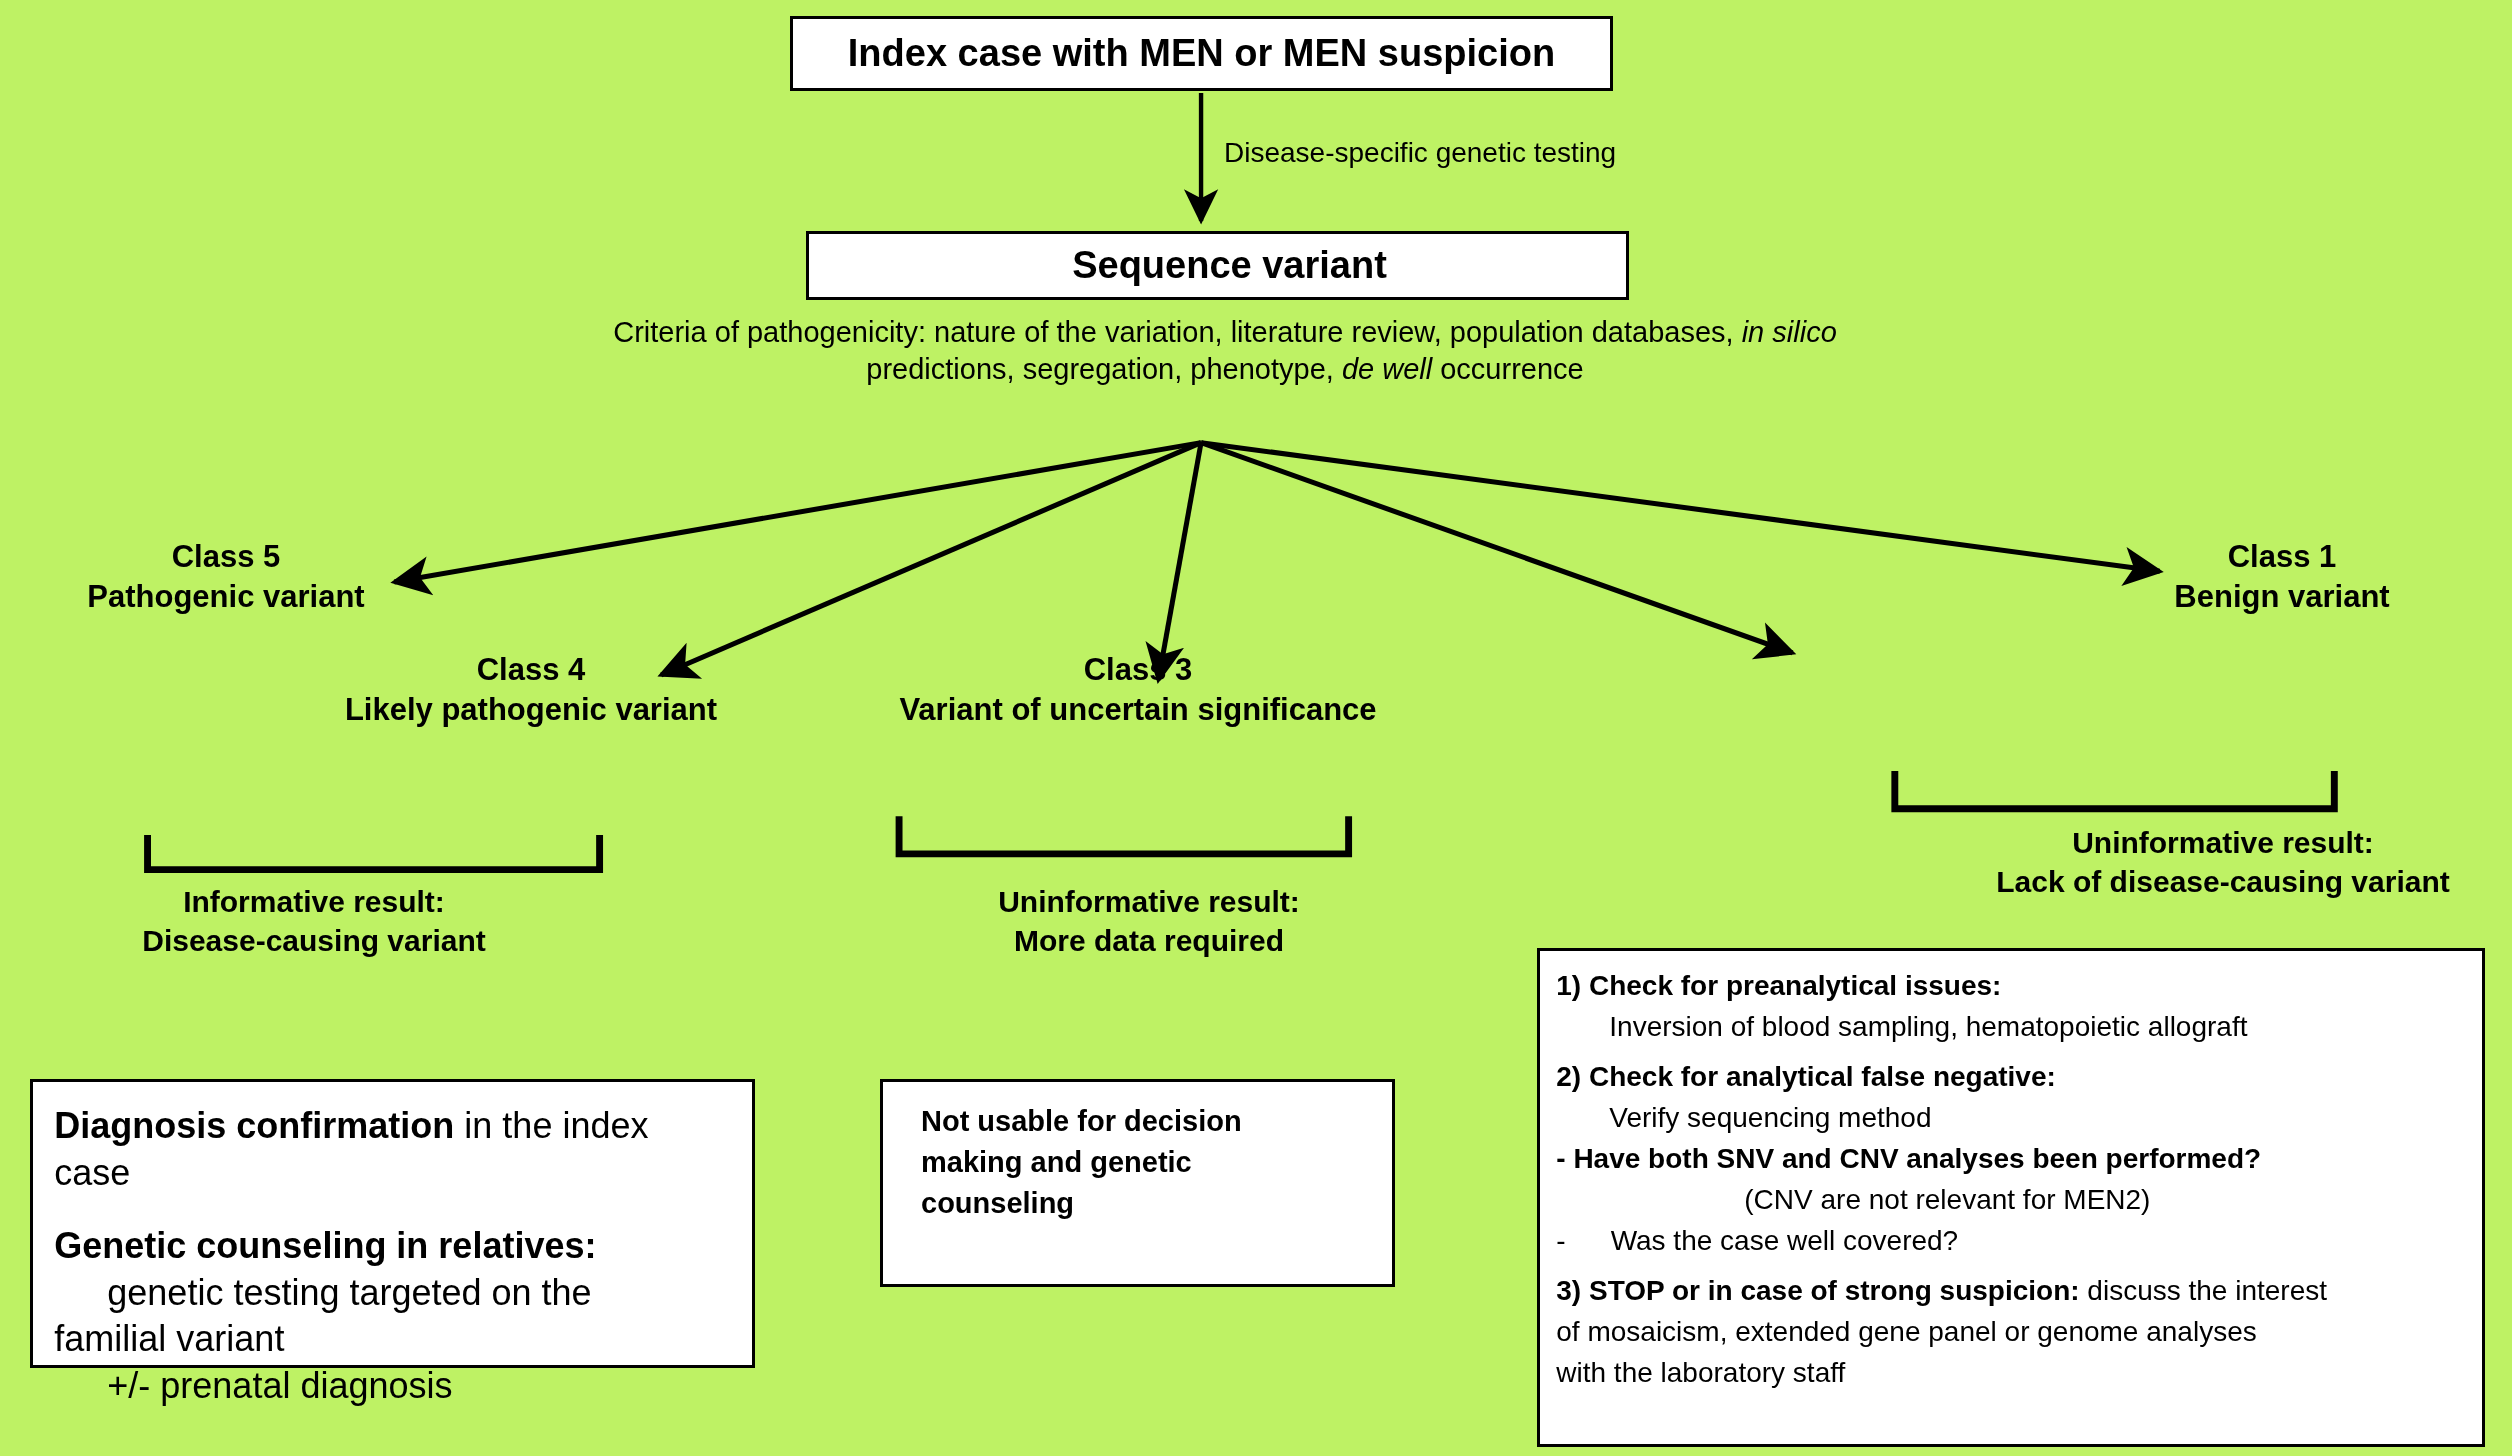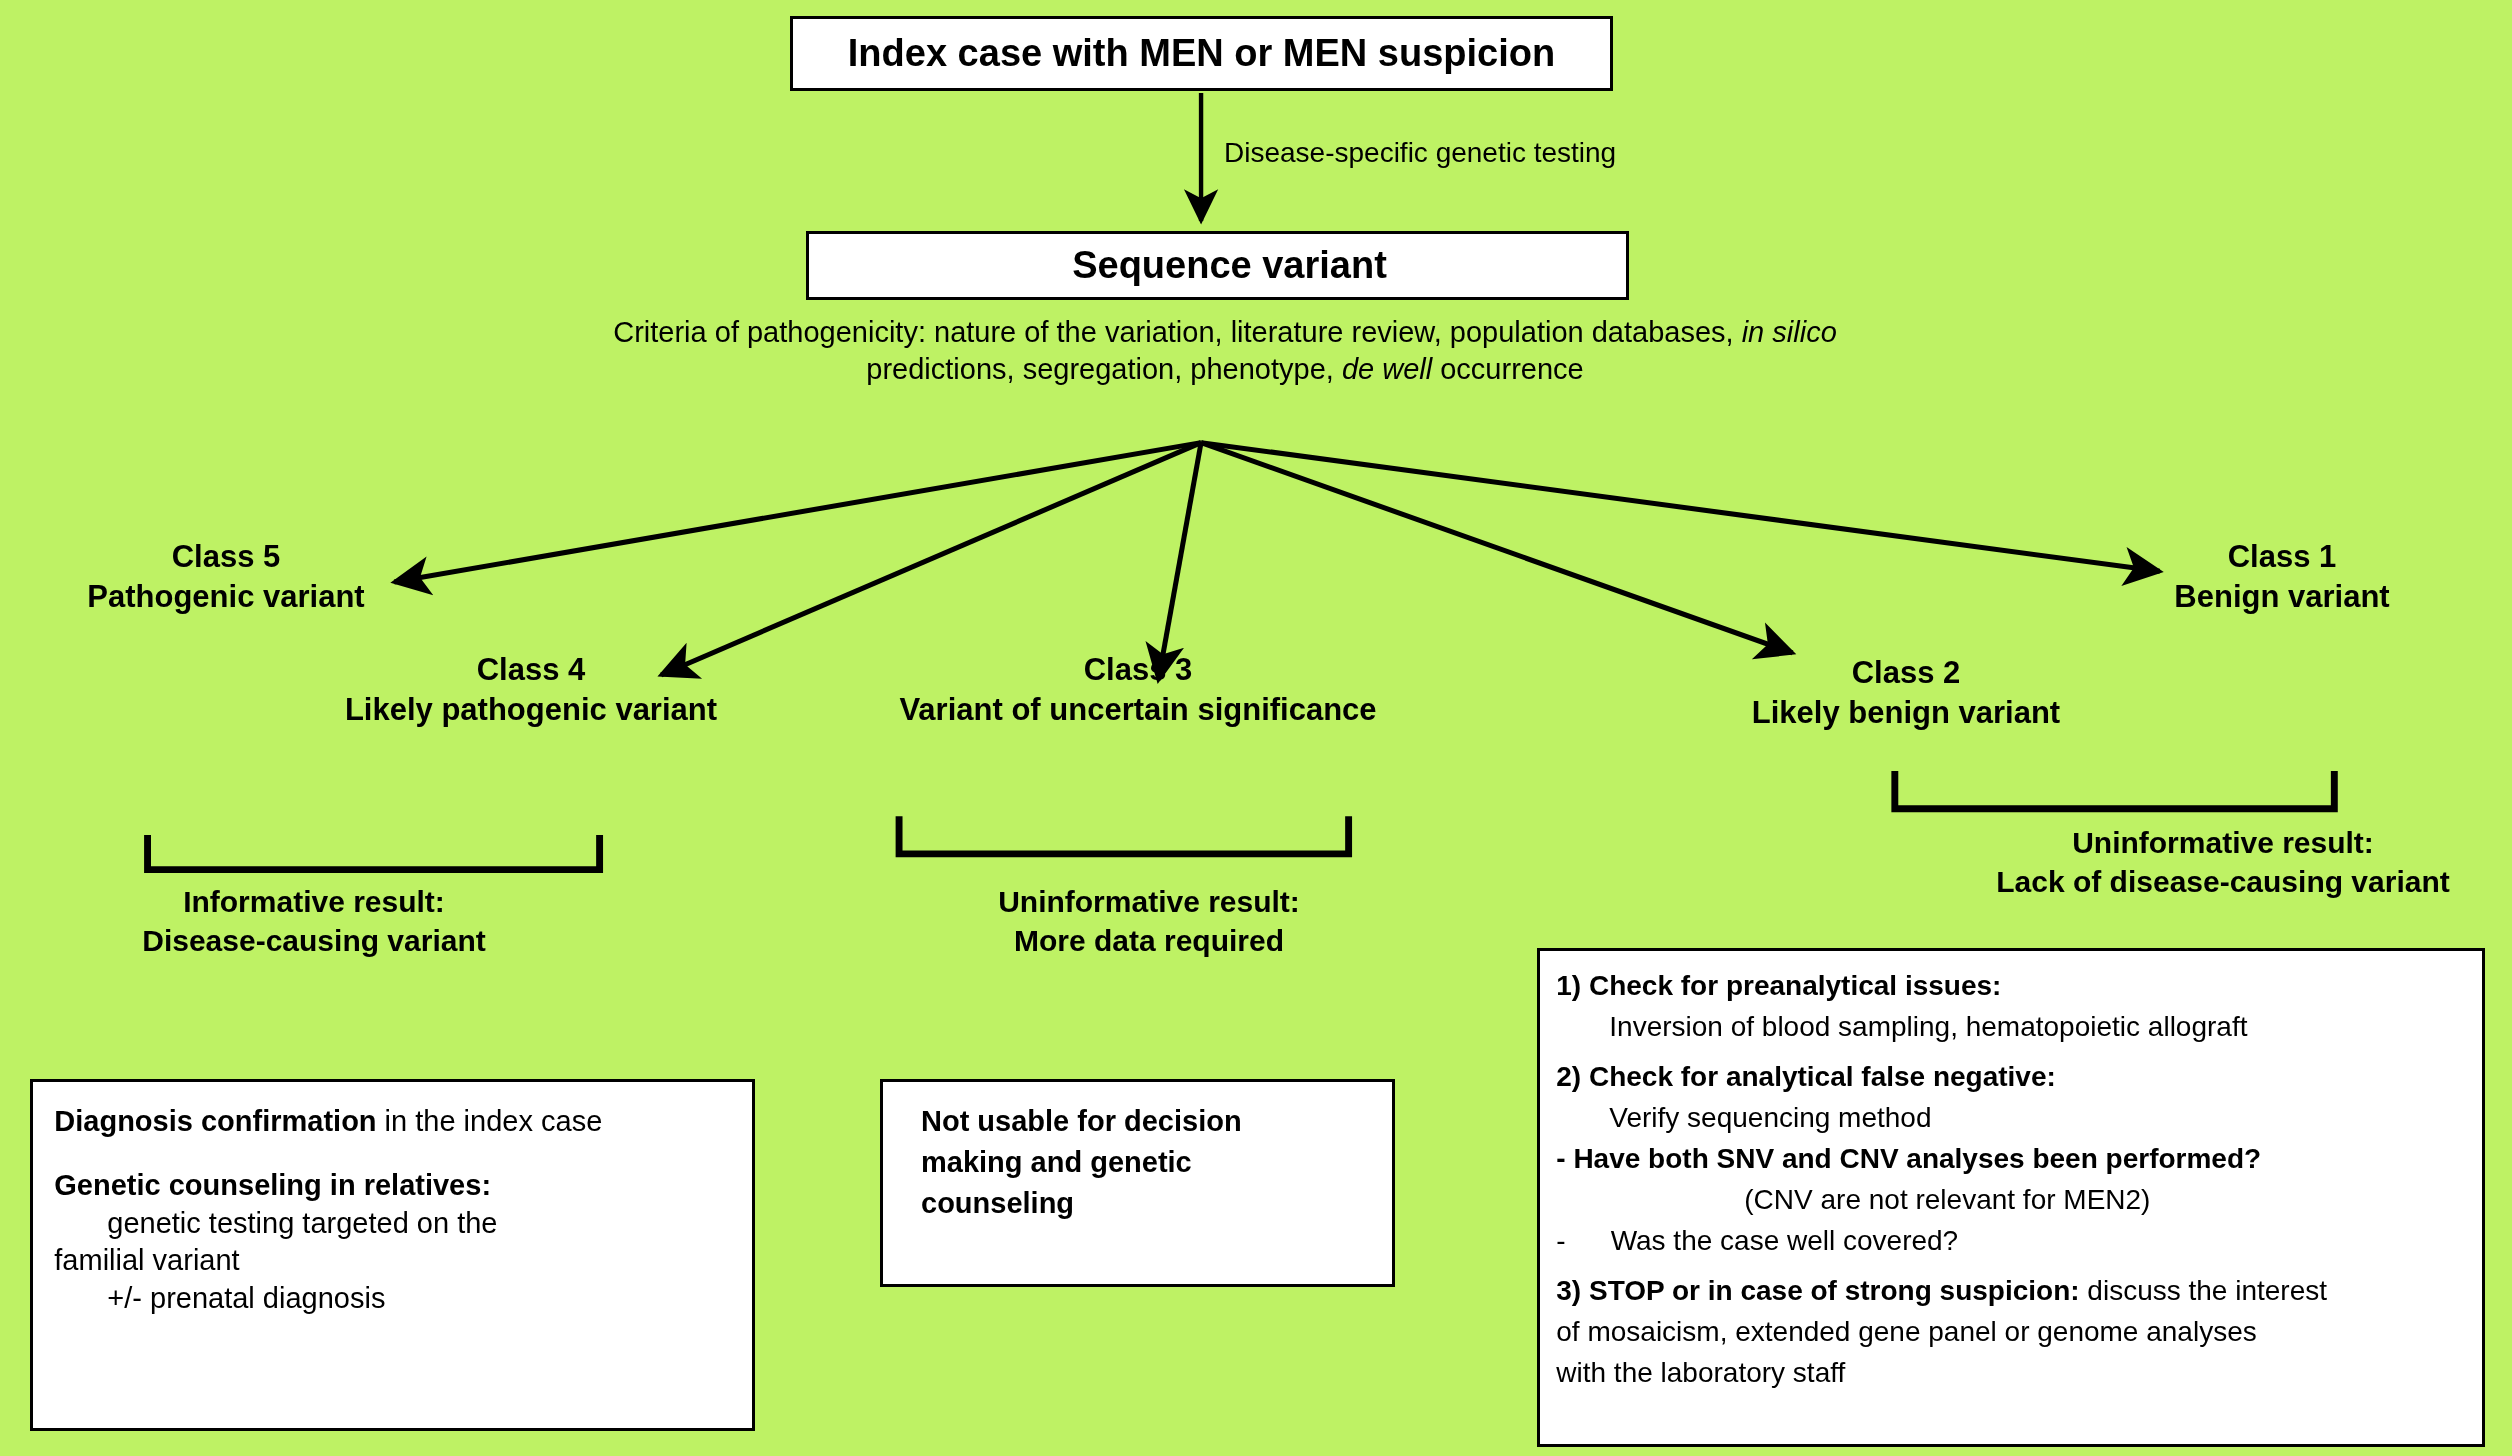--- a/index.html
+++ b/index.html
@@ -81,26 +81,26 @@
     font-size:30px;
     text-align:center;
     line-height:1.30;
   }
   #cap-left  { left:63px;  top:882px; width:502px; }
   #cap-mid   { left:835px; top:882px; width:628px;}
   #cap-right { left:1815px; top:823px; width:816px;}
 
   
   #box-left{
-    left:30px; top:1079px; width:725px; height:352px;
+    left:30px; top:1079px; width:725px; height:289px;
     box-sizing:border-box;
     border:3.1px solid #000;
     background:#fff;
     padding:21.3px 21.3px 0 21.3px;
-    font-size:29px;
+    font-size:36px;
     line-height:1.30;
   }
   #box-mid{
     left:880px; top:1079px; width:515px; height:208px;
     box-sizing:border-box;
     border:3.1px solid #000;
     background:#fff;
     padding:19px 25px 0 38px;
     font-size:29px;
     font-weight:bold;
@@ -173,24 +173,20 @@
   <div class="abs class-label" id="class4">
     <div>Class 4</div>
     <div>Likely pathogenic variant</div>
   </div>
 
   <div class="abs class-label" id="class3">
     <div>Class 3</div>
     <div>Variant of uncertain significance</div>
   </div>
 
-  <div class="abs class-label" id="class2">
-    <div>Class 2</div>
-    <div>Likely benign variant</div>
-  </div>
 
   <div class="abs class-label" id="class1">
     <div>Class 1</div>
     <div>Benign variant</div>
   </div>
 
   <div class="abs bracket-caption" id="cap-left">
     <div>Informative result:</div>
     <div>Disease-causing variant</div>
   </div>

